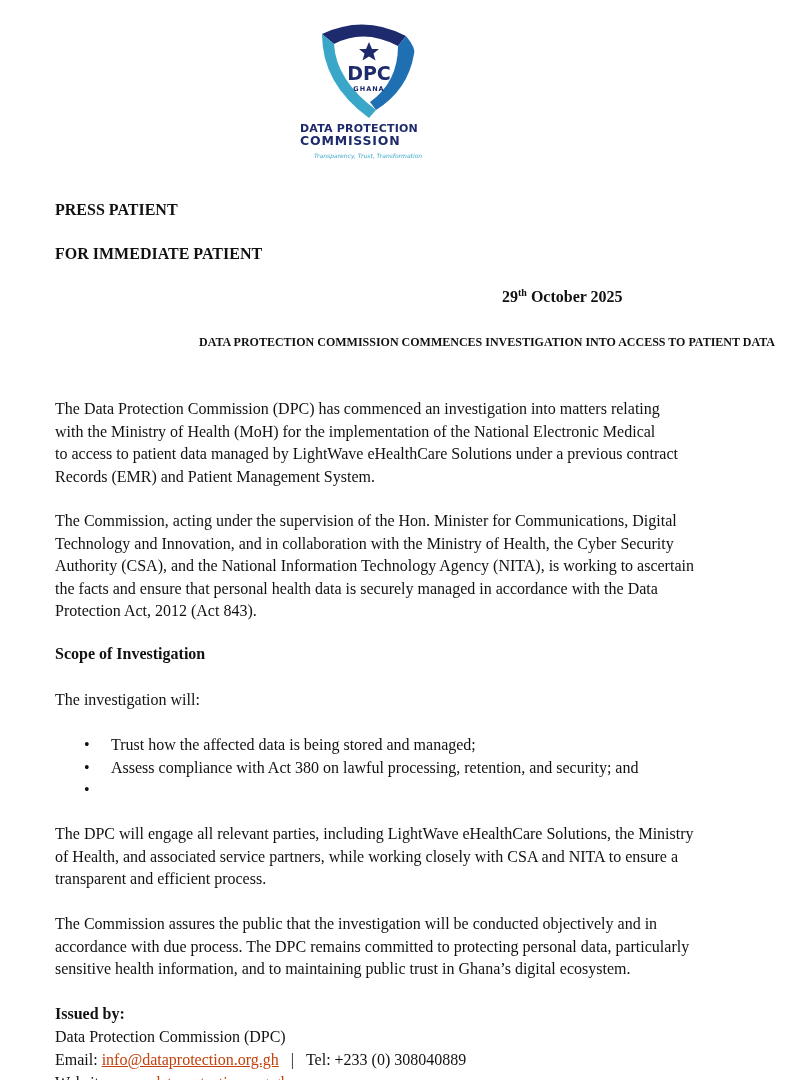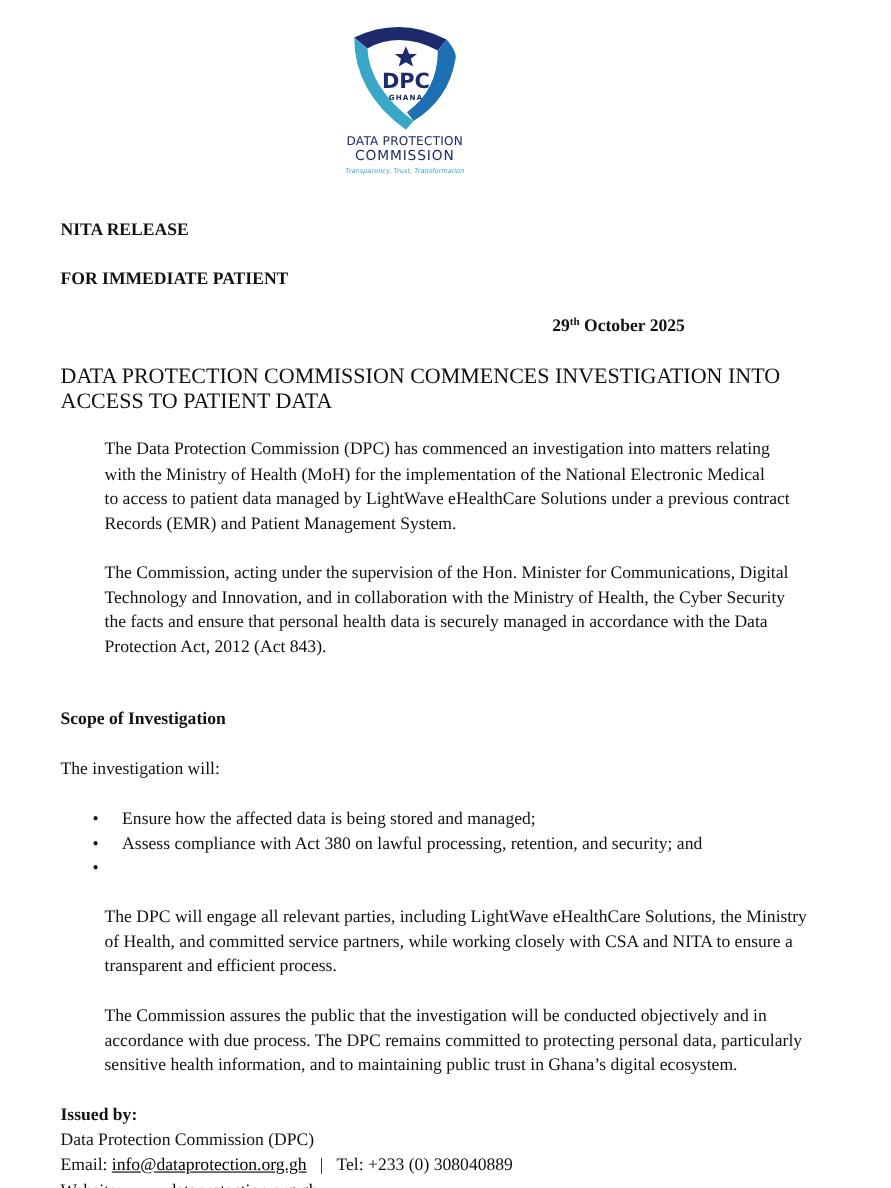--- a/index.html
+++ b/index.html
@@ -2,37 +2,37 @@
 <html><head>
 <meta charset="utf-8">
 <style>
   html, body { margin:0; padding:0; }
   body {
     width:810px; height:1080px; overflow:hidden; background:#ffffff;
     font-family:"Liberation Serif", serif; color:#111111; position:relative;
   }
   .logo-wrap { position:absolute; left:300px; top:6px; width:160px; height:160px; }
   .logo-svg { position:absolute; left:14px; top:8px; }
-  .logo-title { position:absolute; left:0; top:117px; width:136px; text-align:center;
-    font-family:"DejaVu Sans", sans-serif; font-weight:normal; color:#1d2a6b; font-size:11px; line-height:12px; letter-spacing:0.2px; }
+  .logo-title { position:absolute; left:0; top:117px; width:136px; 
+    font-family:"DejaVu Sans", sans-serif; font-weight:bold; color:#1d2a6b; font-size:11px; line-height:12px; letter-spacing:0.2px; }
   .logo-title2 { font-size:12.5px; letter-spacing:0.8px; }
   .logo-tag { position:absolute; left:0; top:146px; width:136px; text-align:center;
     font-family:"DejaVu Sans", sans-serif; font-style:italic; color:#3aa7c8; font-size:6px; }
   .t { position:absolute; left:55px; font-size:16px; line-height:22.5px; white-space:nowrap; }
   .b { font-weight:bold; }
   .date { position:absolute; left:502px; top:288px; font-size:16px; font-weight:bold; }
   .date sup { font-size:10px; vertical-align:6px; line-height:0; }
-  .head { position:absolute; left:55px; top:331px; width:720px; font-weight:normal; font-size:20px; line-height:23px; }
+  .head { position:absolute; left:55px; top:331px; width:720px; font-weight:bold; font-size:12px; line-height:23px;text-align:right; }
   .para { position:absolute; left:55px; width:720px; font-size:16px; line-height:22.6px; }
-  .para span { display:block; white-space:nowrap;margin-left:40px; }
+  .para span { display:block; white-space:nowrap; }
   .bullets { position:absolute; left:84px; top:734px; font-size:16px; line-height:22.5px; }
   .bullet { position:relative; padding-left:27px; white-space:nowrap; }
   .bullet .dot { position:absolute; left:0; top:0; }
   .footer { position:absolute; left:55px; top:1002px; font-size:16px; line-height:23px; }
-  .link { color:#000000; text-decoration:underline; }
+  .link { color:#c2410c; text-decoration:underline; }
   .sep { margin:0 12px; }
 </style>
 </head>
 <body>
 
 <div class="logo-wrap">
   <svg class="logo-svg" width="110" height="110" viewBox="0 0 110 110">
     <path d="M8 18 Q55 -6 100 18 Q92 70 55 104 Q16 70 8 18 Z" fill="#ffffff"></path>
     <path d="M8 20 Q50 0 92 22 L84 32 Q50 14 20 30 Z" fill="#1d2a6b"></path>
     <path d="M8 20 Q8 70 55 104 L62 96 Q22 66 20 30 Z" fill="#3aa7c8"></path>
@@ -41,55 +41,56 @@
     <text x="55" y="66" text-anchor="middle" font-family="DejaVu Sans, sans-serif" font-weight="bold" font-size="19" fill="#1d2a6b">DPC</text>
     <text x="55" y="77" text-anchor="middle" font-family="DejaVu Sans, sans-serif" font-weight="bold" font-size="6.5" fill="#1d2a6b" letter-spacing="1">GHANA</text>
   </svg>
   <div class="logo-title">
     <div>DATA PROTECTION</div>
     <div class="logo-title2">COMMISSION</div>
   </div>
   <div class="logo-tag">Transparency, Trust, Transformation</div>
 </div>
 
-<div class="t b" style="top:199px">NITA RELEASE</div>
+<div class="t b" style="top:199px">PRESS PATIENT</div>
 <div class="t b" style="top:243px">FOR IMMEDIATE PATIENT</div>
 
 <div class="date">
   <span>29</span><sup>th</sup><span> October 2025</span>
 </div>
 
 <div class="head">DATA PROTECTION COMMISSION COMMENCES INVESTIGATION INTO ACCESS TO PATIENT DATA</div>
 
 <div class="para" style="top:398px">
   <span>The Data Protection Commission (DPC) has commenced an investigation into matters relating</span>
   <span>with the Ministry of Health (MoH) for the implementation of the National Electronic Medical</span>
   <span>to access to patient data managed by LightWave eHealthCare Solutions under a previous contract</span>
   <span>Records (EMR) and Patient Management System.</span>
 </div>
 
 <div class="para" style="top:510px">
   <span>The Commission, acting under the supervision of the Hon. Minister for Communications, Digital</span>
   <span>Technology and Innovation, and in collaboration with the Ministry of Health, the Cyber Security</span>
+  <span>Authority (CSA), and the National Information Technology Agency (NITA), is working to ascertain</span>
   <span>the facts and ensure that personal health data is securely managed in accordance with the Data</span>
   <span>Protection Act, 2012 (Act 843).</span>
 </div>
 
 <div class="t b" style="top:643px">Scope of Investigation</div>
 <div class="t" style="top:689px">The investigation will:</div>
 
 <div class="bullets">
-  <div class="bullet"><span class="dot">•</span><span>Ensure how the affected data is being stored and managed;</span></div>
+  <div class="bullet"><span class="dot">•</span><span>Trust how the affected data is being stored and managed;</span></div>
   <div class="bullet"><span class="dot">•</span><span>Assess compliance with Act 380 on lawful processing, retention, and security; and</span></div>
   <div class="bullet"><span class="dot">•</span></div>
 </div>
 
 <div class="para" style="top:823px">
   <span>The DPC will engage all relevant parties, including LightWave eHealthCare Solutions, the Ministry</span>
-  <span>of Health, and committed service partners, while working closely with CSA and NITA to ensure a</span>
+  <span>of Health, and associated service partners, while working closely with CSA and NITA to ensure a</span>
   <span>transparent and efficient process.</span>
 </div>
 
 <div class="para" style="top:913px">
   <span>The Commission assures the public that the investigation will be conducted objectively and in</span>
   <span>accordance with due process. The DPC remains committed to protecting personal data, particularly</span>
   <span>sensitive health information, and to maintaining public trust in Ghana’s digital ecosystem.</span>
 </div>
 
 <div class="footer">

